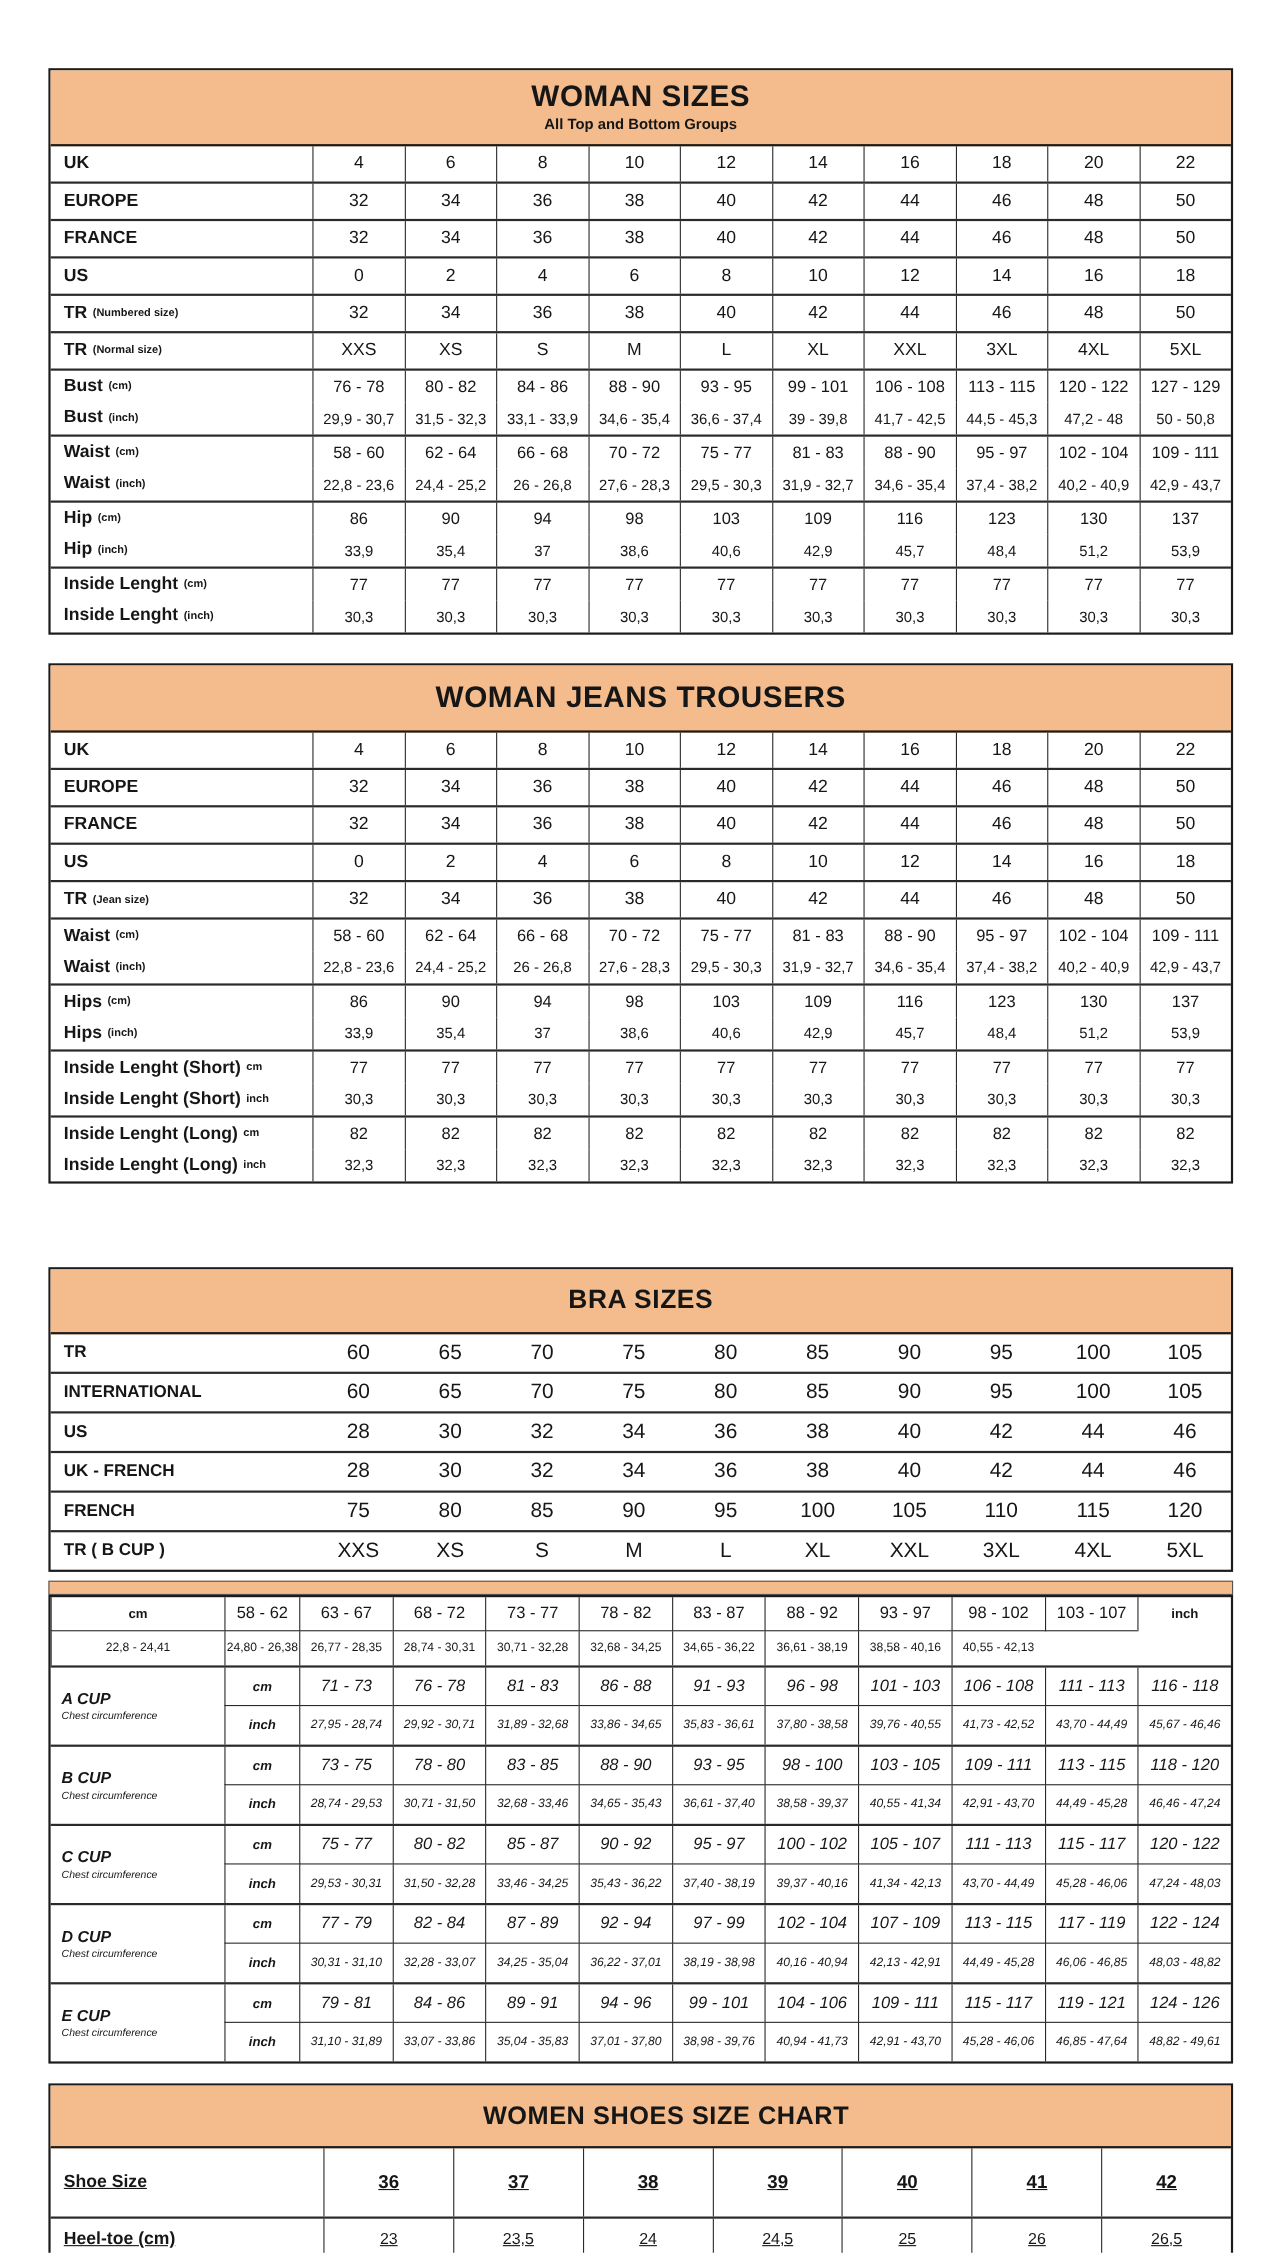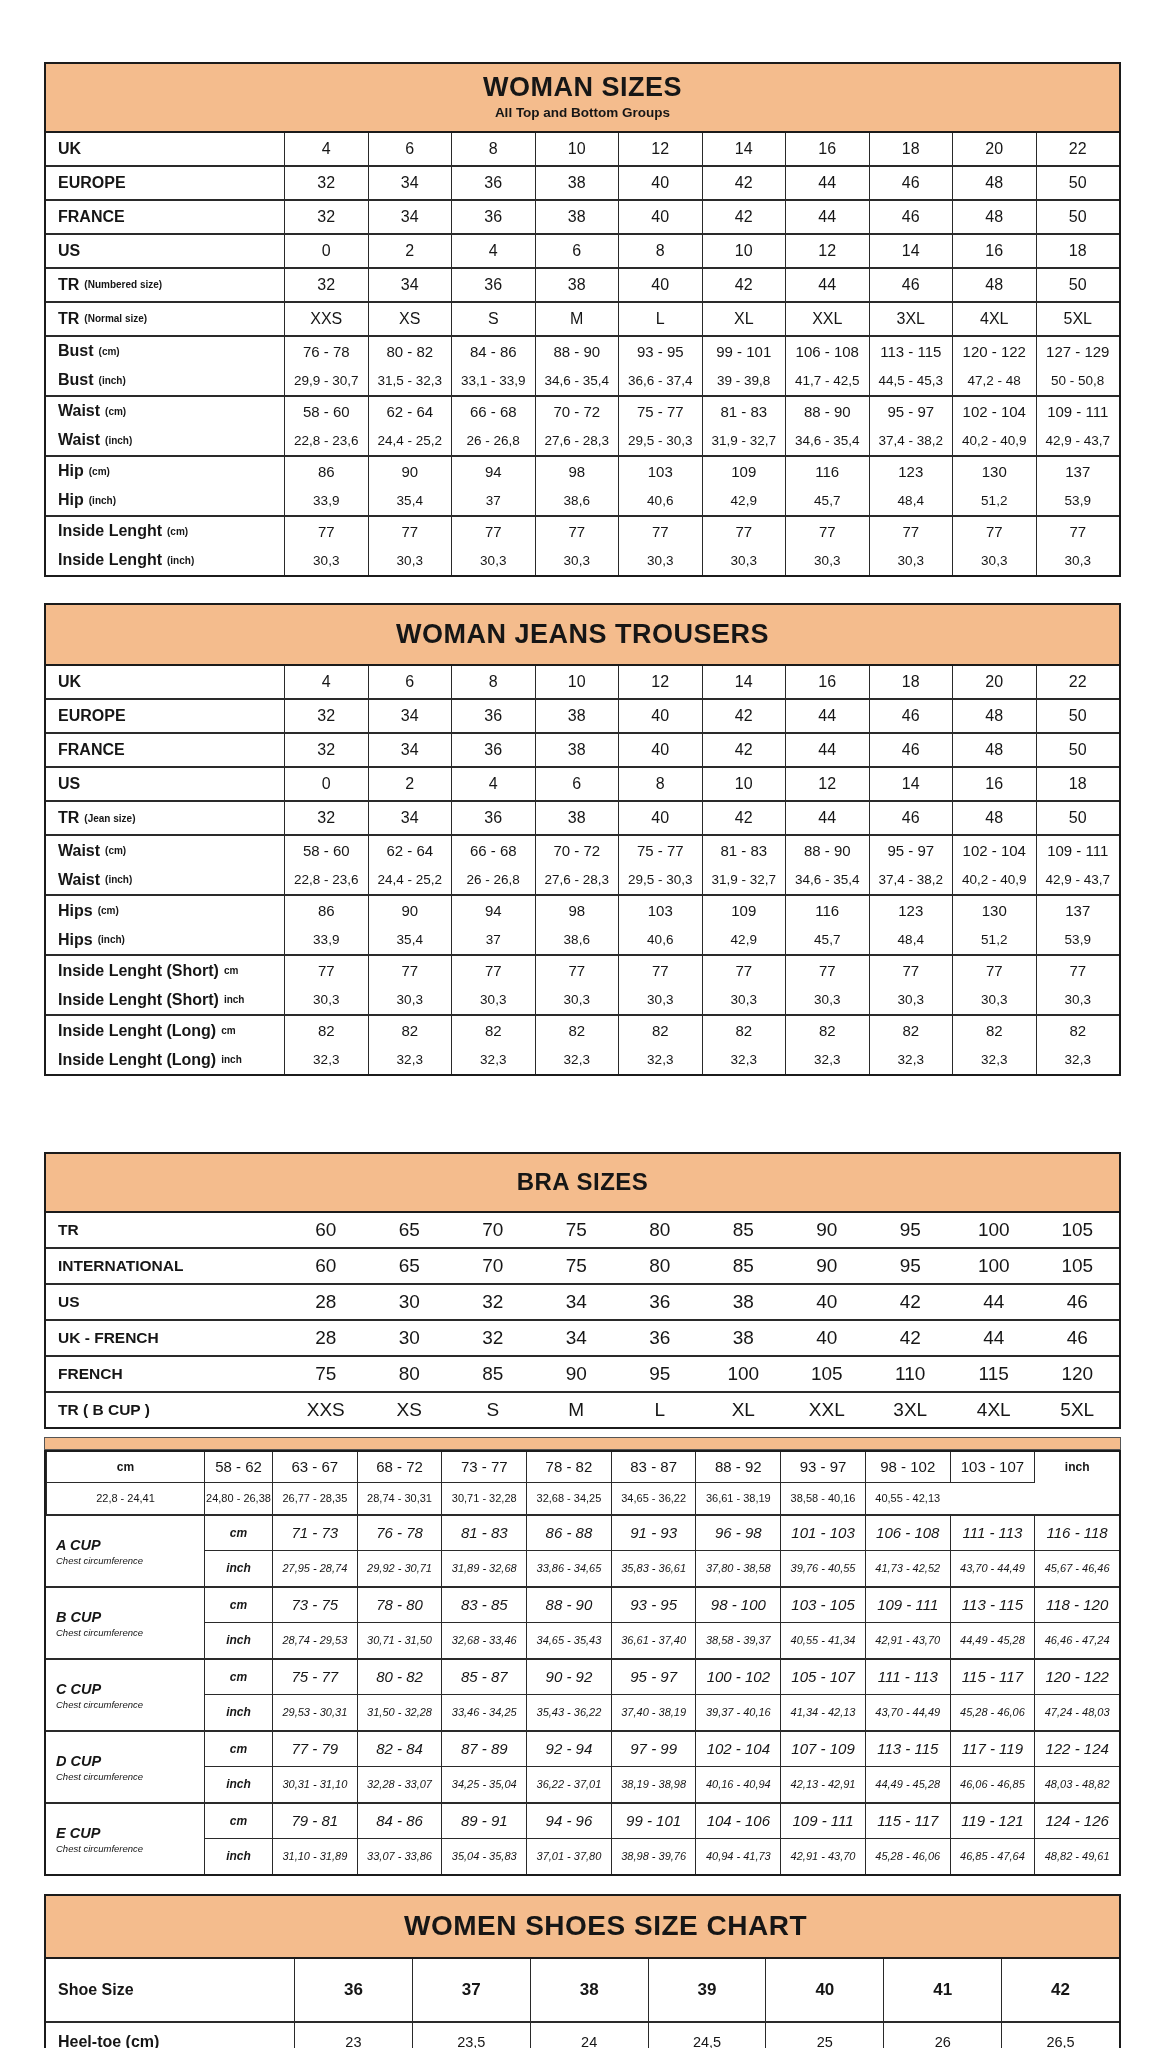--- a/index.html
+++ b/index.html
@@ -38,21 +38,21 @@
   .cgrp.tall{grid-template-rows:repeat(2,minmax(35px,auto));}
   .clabel{grid-row:1/3;display:flex;flex-direction:column;justify-content:center;padding-left:10px;}
   .clabel .lmain{font-size:14.5px;font-weight:700;line-height:1.25;}
   .clabel .lsub{font-size:9.5px;font-weight:400;margin-top:1px;}
   .ccell{border-left:1.5px solid #2a2a2a;display:flex;align-items:center;justify-content:center;}
   .ccell.bb{border-bottom:1.5px solid #2a2a2a;}
   .unit{font-size:12px;font-weight:700;}
   .cmv{font-size:15px;}
   .inv{font-size:11px;}
   
-  .shrow{display:grid;grid-template-columns:248px repeat(7,1fr);}
+  .shrow{display:grid;grid-template-columns:248px repeat(7,1fr);text-decoration:underline;}
   .shrow + .shrow{border-top:2.5px solid #2a2a2a;}
   .shrow .cell{font-size:14.5px;}
   .shrow.first .cell{min-height:62px;font-size:17px;font-weight:700;}
   .shrow.second .cell{min-height:38px;}
   
   .t1{margin-top:62px;}
   .t2{margin-top:26px;}
   .t3{margin-top:76px;}
   .t4{margin-top:18px;}
 </style>
@@ -788,21 +788,21 @@
           <div class="ccell inv">42,91 - 43,70</div>
           <div class="ccell inv">45,28 - 46,06</div>
           <div class="ccell inv">46,85 - 47,64</div>
           <div class="ccell inv">48,82 - 49,61</div>
         </div>
       </div>
   </section>
 
   <section class="tbl t4 box">
     <div class="band pad1">
-      <div class="band-title" style="font-size:28px;padding-left:46px;">WOMEN SHOES SIZE CHART</div>
+      <div class="band-title" style="font-size:23px;padding-left:46px;">WOMEN SHOES SIZE CHART</div>
     </div>
     <div id="shoerows">
         <div class="shrow first">
           <div class="rlabel">
             <span class="lmain">Shoe Size</span>
           </div>
           <div class="cell">36</div>
           <div class="cell">37</div>
           <div class="cell">38</div>
           <div class="cell">39</div>

